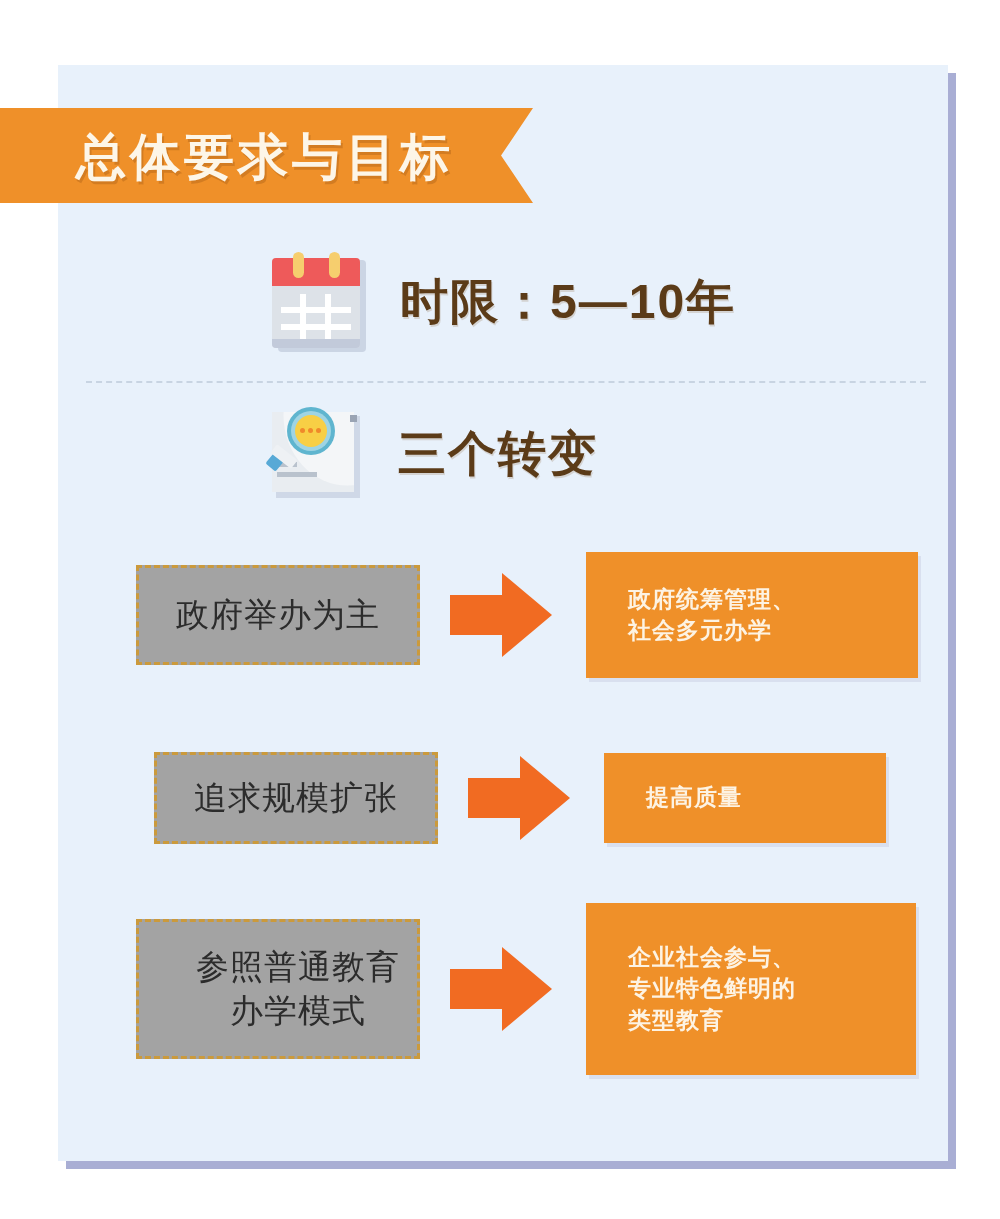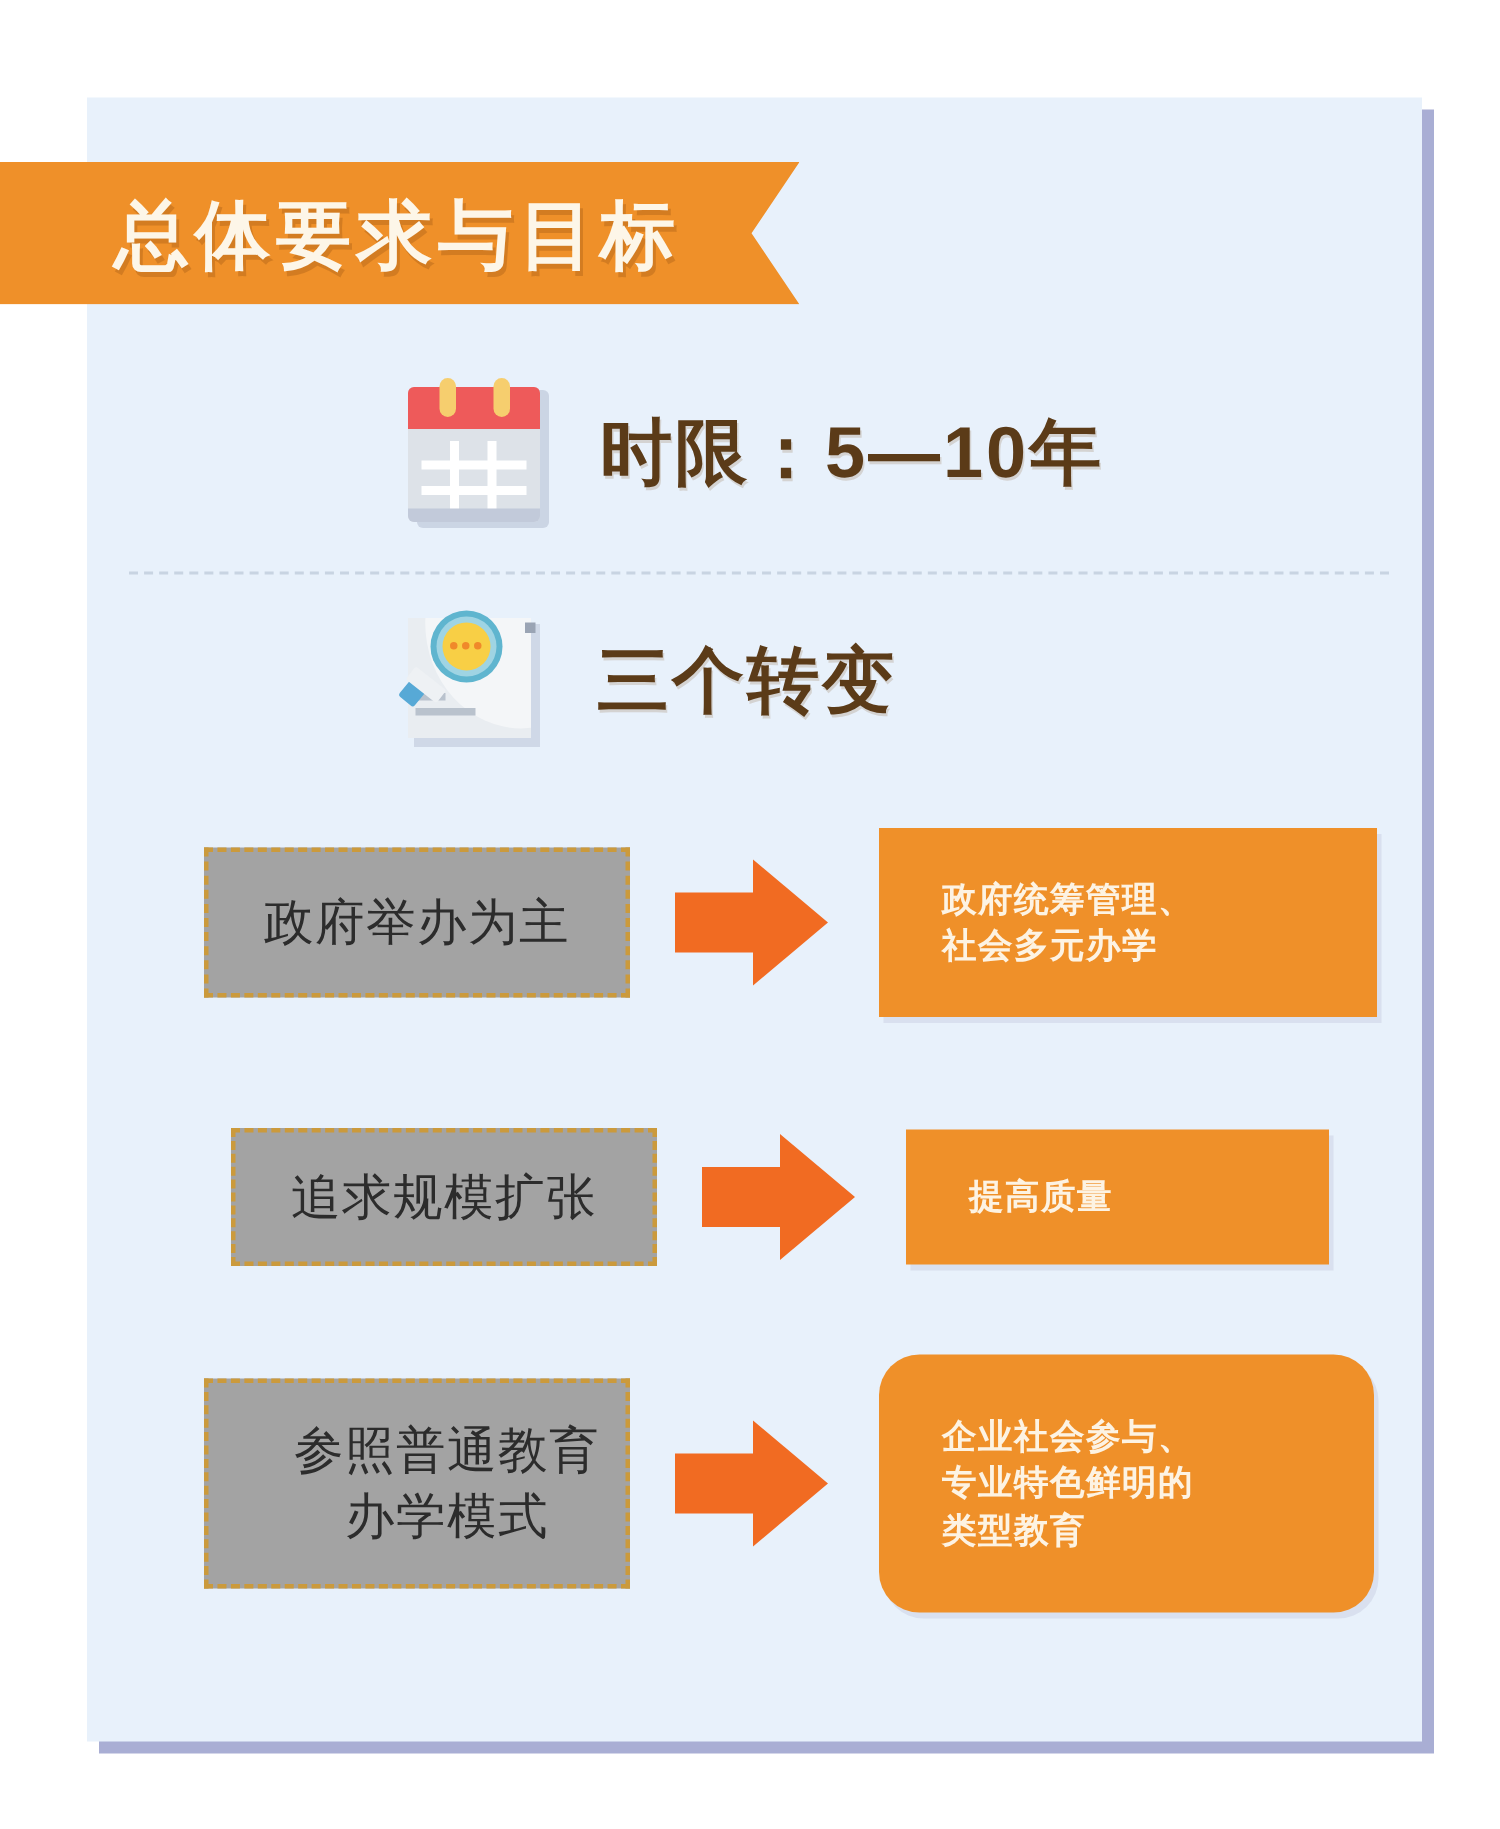--- a/index.html
+++ b/index.html
@@ -282,21 +282,21 @@
     font-weight: bold;
     font-size: 23px;
     line-height: 1.36;
     letter-spacing: 1px;
     padding-left: 42px;
     white-space: pre-line;
     box-shadow: 3px 4px 0 rgba(170,175,205,0.25);
   }
   #trans-row-1 .dst-box { width: 332px; height: 126px; }
   #trans-row-2 .dst-box { width: 282px; height: 90px; }
-  #trans-row-3 .dst-box { width: 330px; height: 172px; border-radius: 27px; }
+  #trans-row-3 .dst-box { width: 330px; height: 172px; }
 </style>
 </head>
 <body>
 
 <div id="panel-shadow"></div>
 <div id="panel"></div>
 
 <div id="ribbon"></div>
 <div id="ribbon-title">总体要求与目标</div>
 

